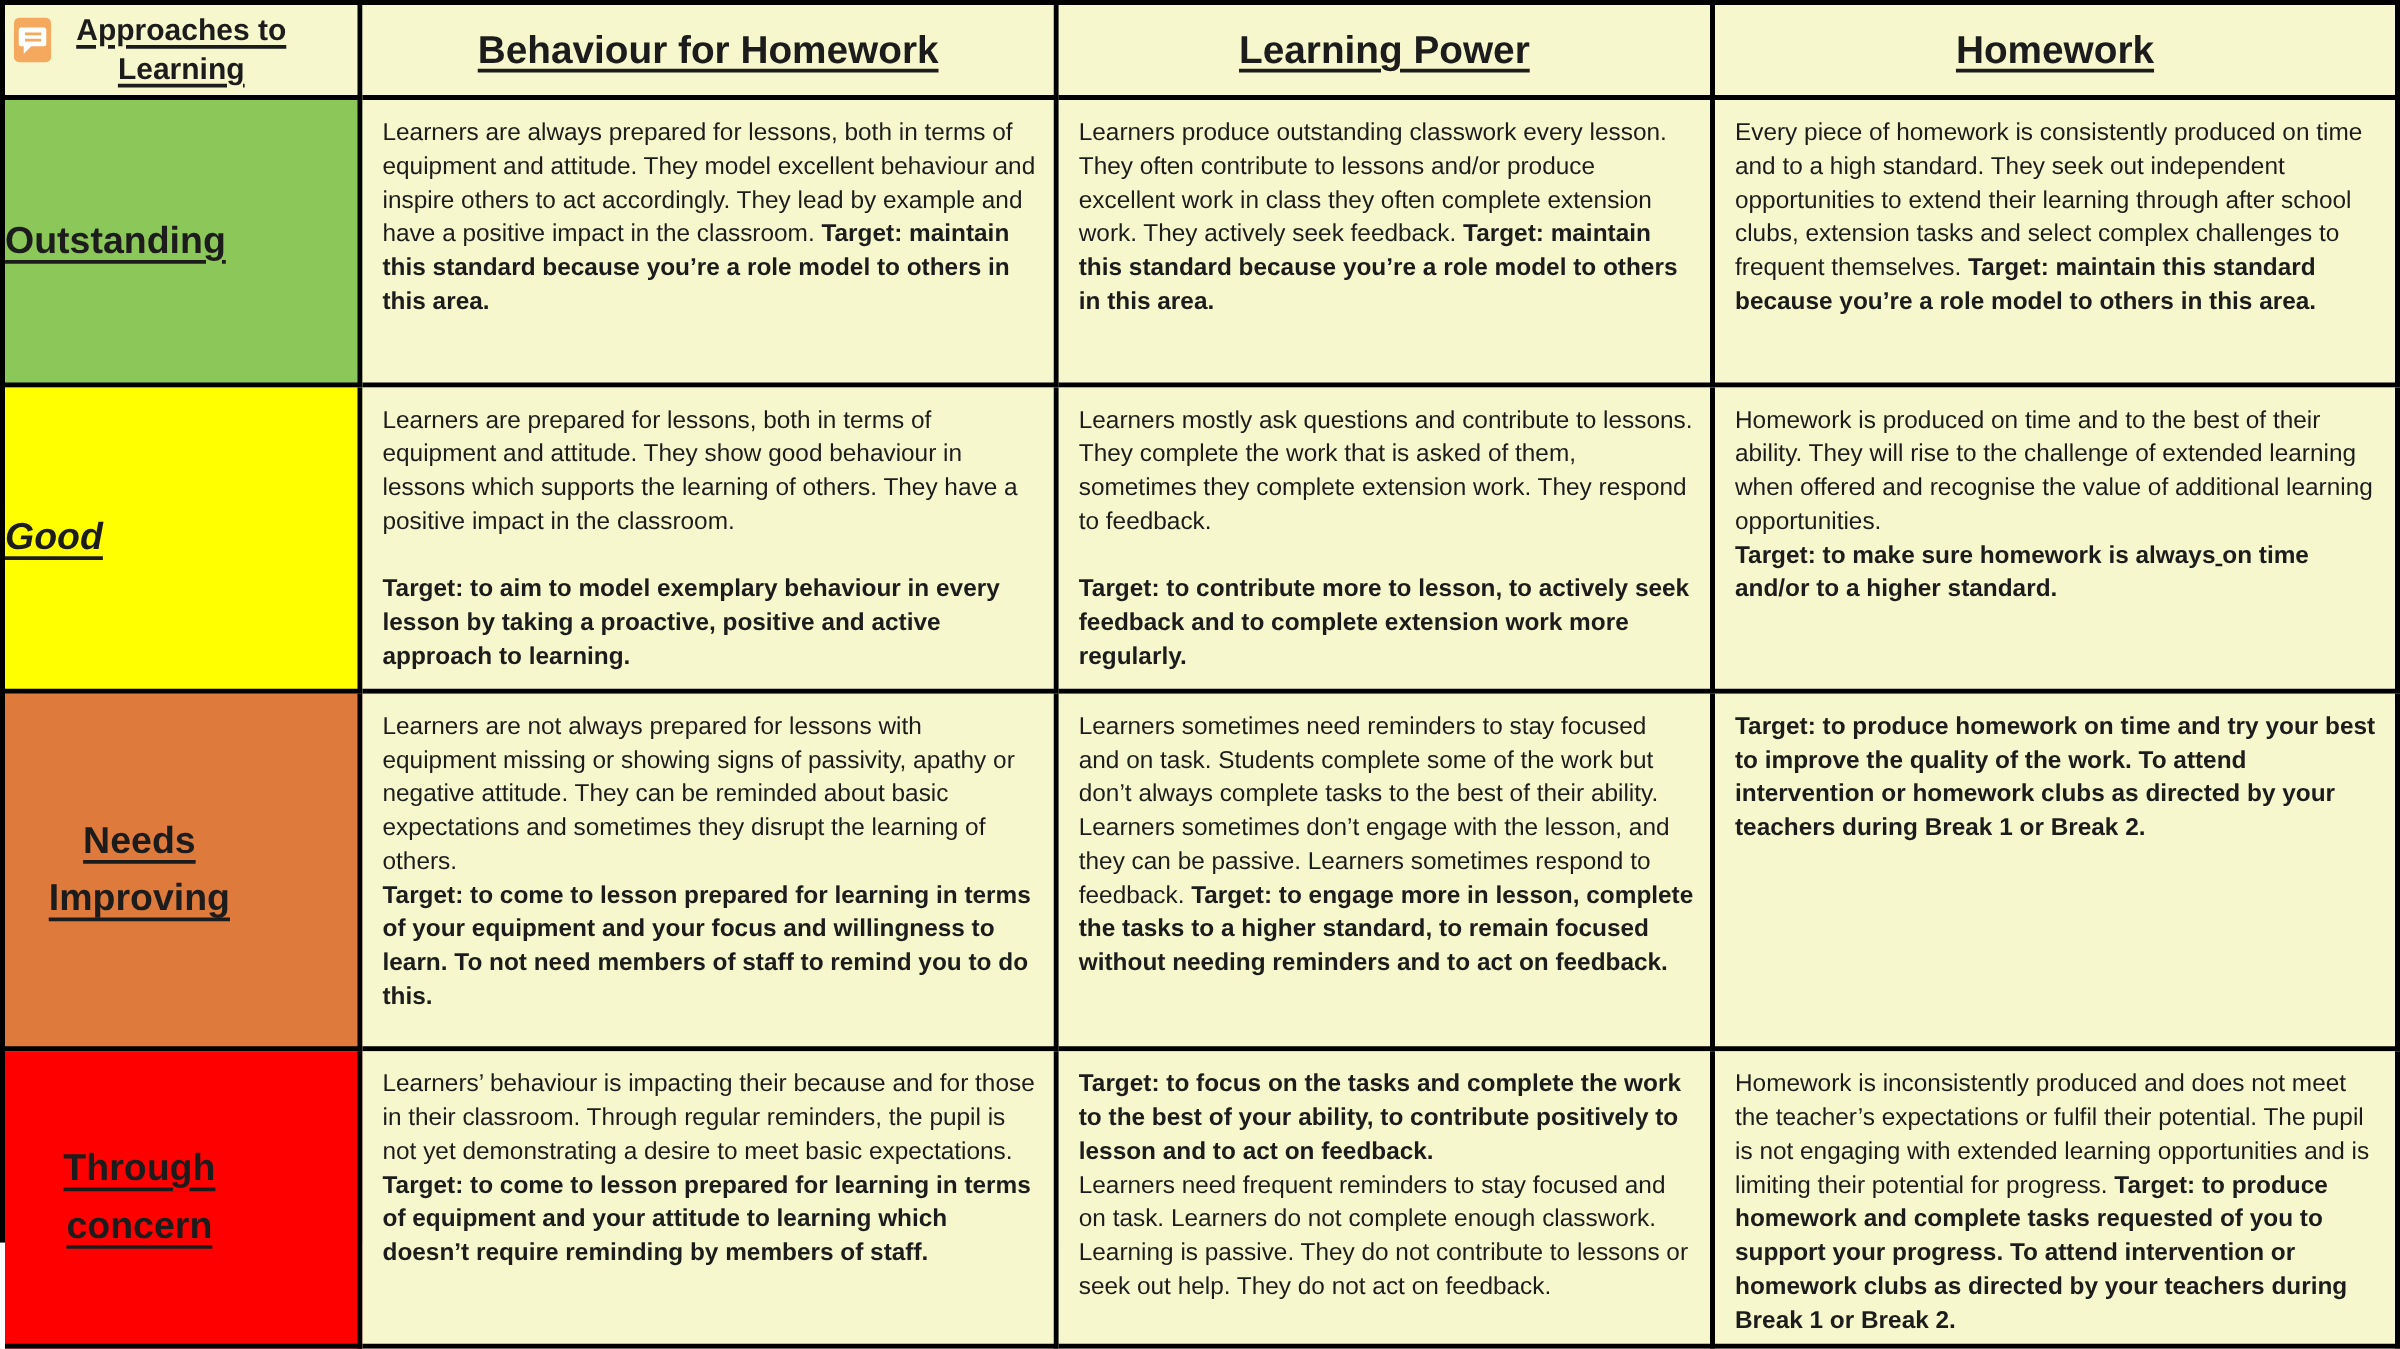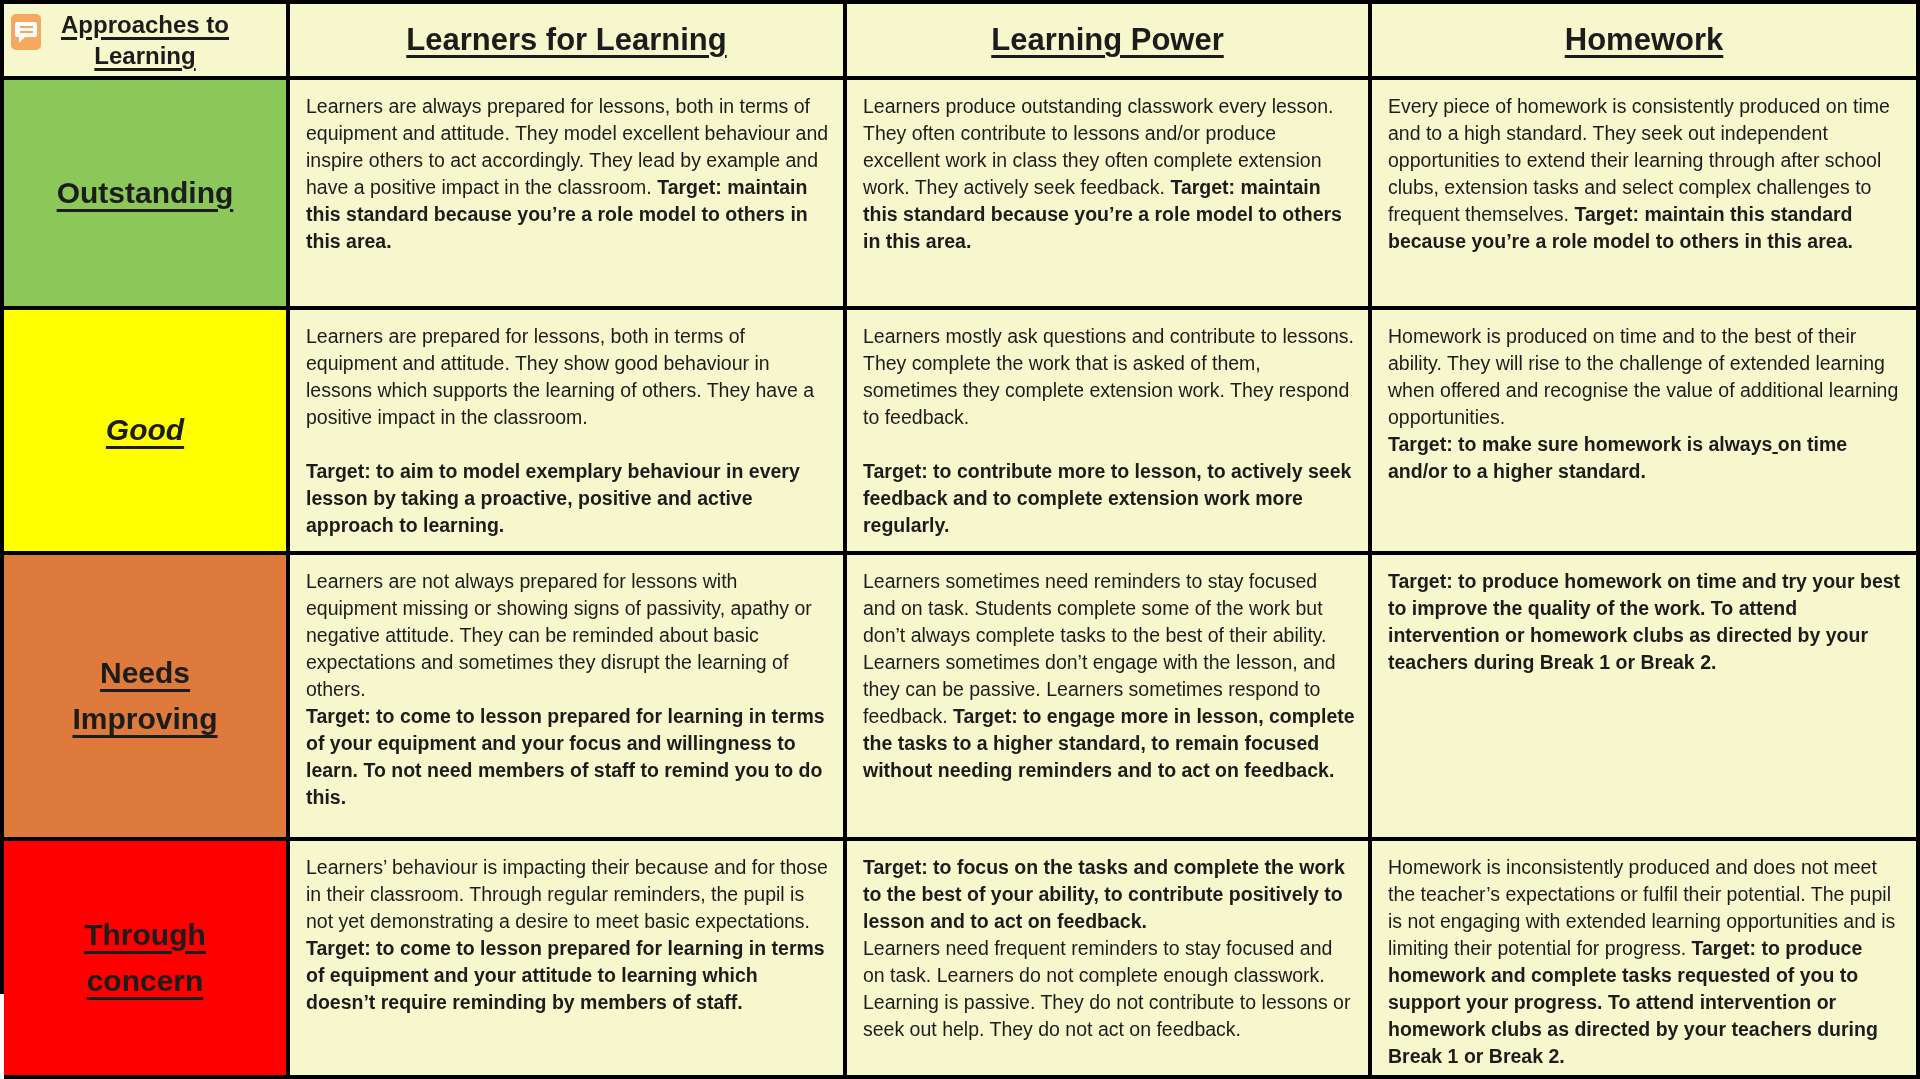--- a/index.html
+++ b/index.html
@@ -27,21 +27,21 @@
     font-size:31px; font-weight:700;
     text-decoration:underline; text-decoration-thickness:3px; text-underline-offset:5px;
   }
   .corner-label {
     font-size:24px; font-weight:700; line-height:1.3;
     text-decoration:underline; text-decoration-thickness:2.5px; text-underline-offset:4px;
     max-width:190px; display:inline-block;
   }
   .comment-icon { position:absolute; top:10px; left:7px; width:30px; height:36px; }
 
-  .label-cell { display:flex; align-items:center; justify-content:center; text-align:center; }
+  .label-cell { display:flex; align-items:center; justify-content:flex-start; text-align:center; }
   .row-label {
     font-size:30px; font-weight:700; line-height:1.55;
     text-decoration:underline; text-decoration-thickness:3px; text-underline-offset:6px;
     max-width:215px; display:inline-block;
   }
 
   .content-cell { padding:13px 13px 8px 16px; }
   .content-cell p { font-size:19.5px; line-height:27px; }
   .content-cell p.spacer { height:27px; }
   .seg-b { font-weight:700; }
@@ -56,21 +56,21 @@
     <svg class="comment-icon" viewBox="0 0 30 36" aria-hidden="true">
       <rect x="0" y="0" width="30" height="36" rx="5" fill="#F5A95F"></rect>
       <path d="M6 8 h18 a2 2 0 0 1 2 2 v11 a2 2 0 0 1 -2 2 h-10 l-6 6 v-6 h-2 a2 2 0 0 1 -2 -2 v-11 a2 2 0 0 1 2 -2 z" fill="#ffffff"></path>
       <line x1="9" y1="13" x2="22" y2="13" stroke="#F5A95F" stroke-width="2.2"></line>
       <line x1="9" y1="18" x2="22" y2="18" stroke="#F5A95F" stroke-width="2.2"></line>
     </svg>
     <span class="corner-label">Approaches to Learning</span>
   </div>
 
   <div class="cell header-cell">
-    <span class="header-title">Learners for Learning</span>
+    <span class="header-title">Behaviour for Homework</span>
   </div>
 
   <div class="cell header-cell">
     <span class="header-title">Learning Power</span>
   </div>
 
   <div class="cell header-cell">
     <span class="header-title">Homework</span>
   </div>
 

